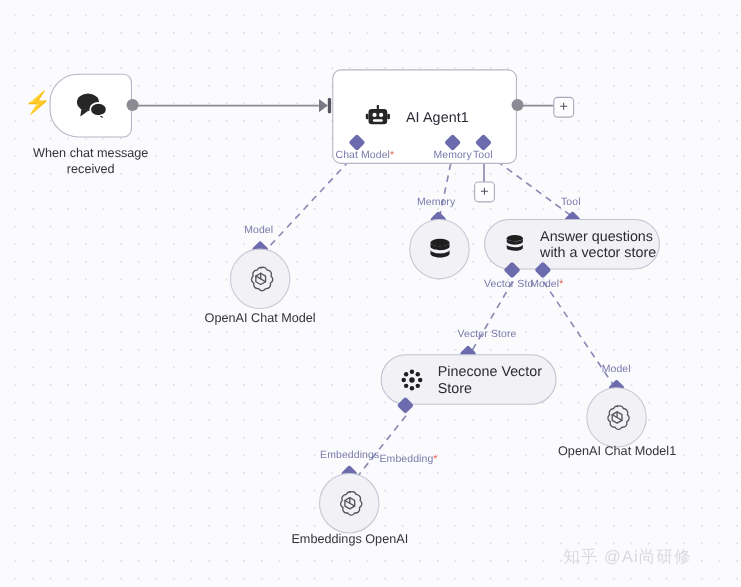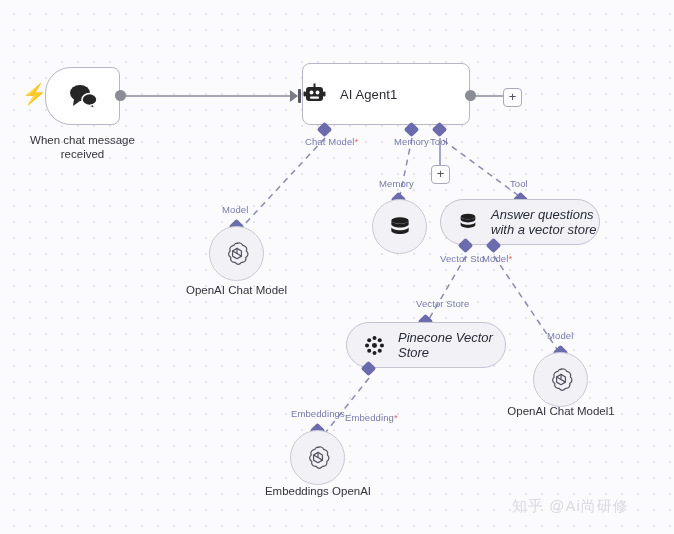--- a/index.html
+++ b/index.html
@@ -76,21 +76,20 @@
     font-size: 13px;
     color: #2b2b35;
     letter-spacing: .1px;
   }
 
   .pill-title {
     font-size: 13px;
     color: #2b2b35;
     line-height: 15px;
     max-width: 120px;
-    font-style: italic;
   }
 
   .caption {
     position: absolute;
     font-size: 11.5px;
     color: #33333d;
     text-align: center;
     line-height: 14px;
     white-space: nowrap;
   }
@@ -206,21 +205,21 @@
         <path d="M26 21.5 L28 25.5 L22 23 Z" fill="#262626" stroke="#ffffff" stroke-width="1.2"></path>
       </svg>
     </span>
   </div>
   <div class="out-dot" style="left:115px; top:90px;"></div>
   <div class="caption" style="left:5px; top:133px; width:155px;">
     <span>When chat message</span><br>
     <span>received</span>
   </div>
 
-  <div class="node rect-node" style="left:302px; top:63px; width:168px; height:62px; padding-left:0;">
+  <div class="node rect-node" style="left:302px; top:63px; width:168px; height:86px; padding-left:29px;">
     <span class="icon-wrap" style="margin-right:12px;">
       <svg width="25" height="22" viewBox="0 0 25 22" xmlns="http://www.w3.org/2000/svg">
         <rect x="10.5" y="0.5" width="2" height="3.5" fill="#262626"></rect>
         <rect x="3" y="4" width="17" height="14" rx="3" fill="#262626"></rect>
         <rect x="0.5" y="8.5" width="2.5" height="5" rx="1" fill="#262626"></rect>
         <rect x="20" y="8.5" width="2.5" height="5" rx="1" fill="#262626"></rect>
         <circle cx="8.5" cy="9.5" r="1.9" fill="#ffffff"></circle>
         <circle cx="14.5" cy="9.5" r="1.9" fill="#ffffff"></circle>
         <rect x="7" y="13.5" width="9" height="2.2" rx="1" fill="#ffffff"></rect>
       </svg>

